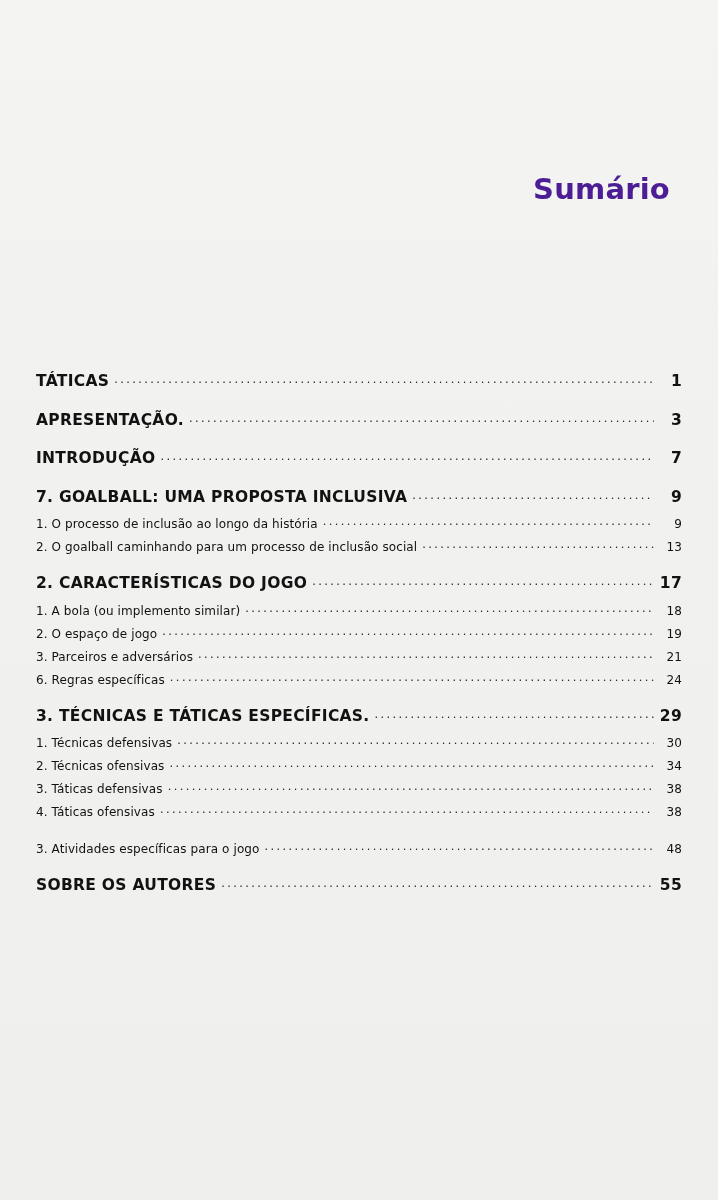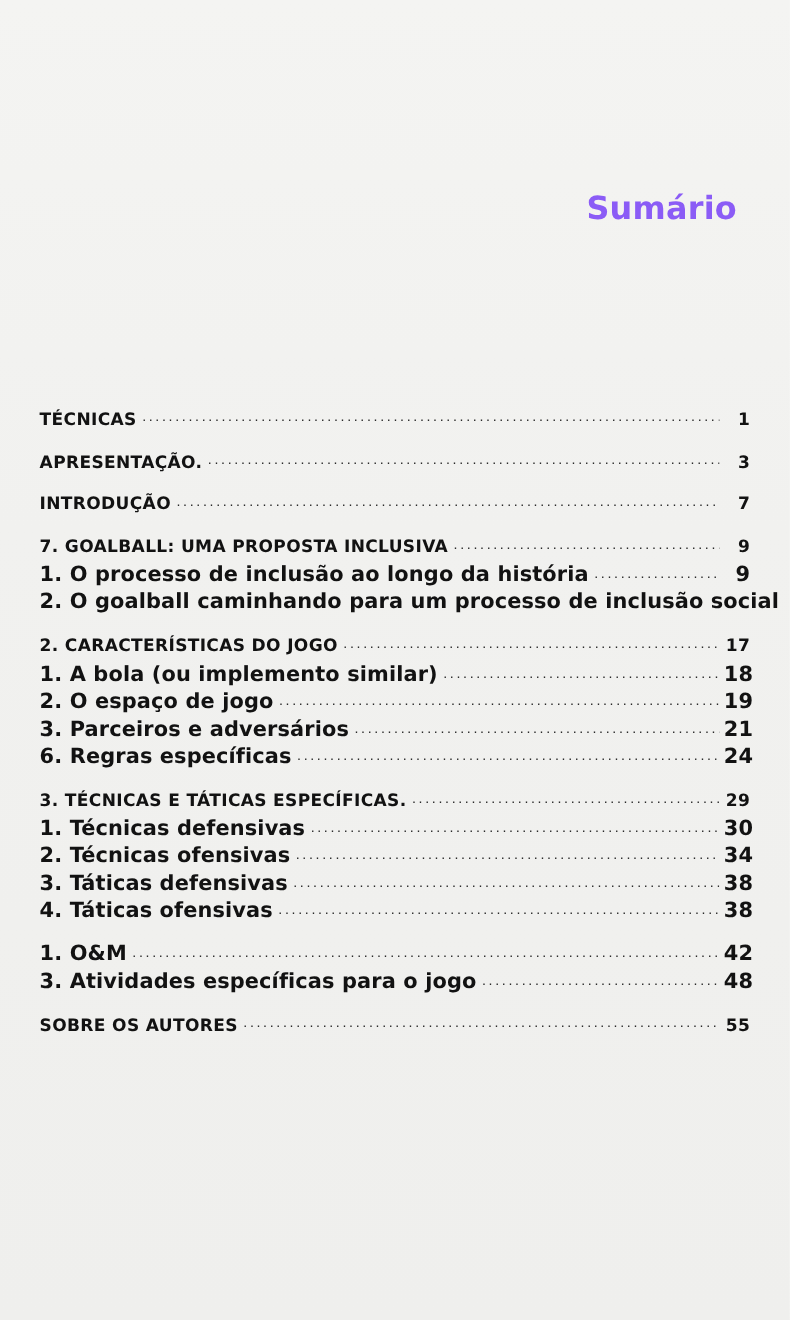--- a/index.html
+++ b/index.html
@@ -34,21 +34,21 @@
     right: 0;
     bottom: 0;
   }
   .page-title {
     position: absolute;
     right: 48px;
     top: 172px;
     font-size: 29px;
     font-weight: bold;
     letter-spacing: 0.2px;
-    color: #8b5cf6;
+    color: #4c1d95;
     font-family: "DejaVu Sans", sans-serif;
   }
   .toc {
     position: absolute;
     left: 36px;
     right: 36px;
     top: 370px;
   }
   .toc-group {
     margin-bottom: 19px;
@@ -93,41 +93,41 @@
   .lvl-major .label,
   .lvl-major .pagenum {
     font-size: 15.5px;
     font-weight: 600;
     letter-spacing: 0.3px;
     font-family: "DejaVu Sans", sans-serif;
   }
   .lvl-major .label { font-variant: normal; }
   .lvl-sub .label,
   .lvl-sub .pagenum {
-    font-size: 19px;
-    font-weight: 700;
+    font-size: 12px;
+    font-weight: 400;
     letter-spacing: 0.1px;
     font-family: "DejaVu Sans", sans-serif;
   }
   .lvl-major { margin-bottom: 7px; }
   .lvl-sub { margin-bottom: 5px; }
 </style>
 </head>
 <body>
 
 <div class="page">
   <div class="paper"></div>
   <div class="content">
 
     <div class="page-title">Sumário</div>
 
     <div class="toc" id="toc-root">
         <div class="toc-group">
           <div class="toc-row lvl-major">
-            <span class="label">TÉCNICAS</span>
+            <span class="label">TÁTICAS</span>
             <span class="leader"></span>
             <span class="pagenum">1</span>
           </div>
         </div>
         <div class="toc-group">
           <div class="toc-row lvl-major">
             <span class="label">APRESENTAÇÃO.</span>
             <span class="leader"></span>
             <span class="pagenum">3</span>
           </div>
@@ -204,25 +204,20 @@
             <span class="leader"></span>
             <span class="pagenum">38</span>
           </div>
           <div class="toc-row lvl-sub">
             <span class="label">4. Táticas ofensivas</span>
             <span class="leader"></span>
             <span class="pagenum">38</span>
           </div>
         </div>
         <div class="toc-group">
-          <div class="toc-row lvl-sub">
-            <span class="label">1. O&amp;M</span>
-            <span class="leader"></span>
-            <span class="pagenum">42</span>
-          </div>
           <div class="toc-row lvl-sub">
             <span class="label">3. Atividades específicas para o jogo</span>
             <span class="leader"></span>
             <span class="pagenum">48</span>
           </div>
         </div>
         <div class="toc-group">
           <div class="toc-row lvl-major">
             <span class="label">SOBRE OS AUTORES</span>
             <span class="leader"></span>

